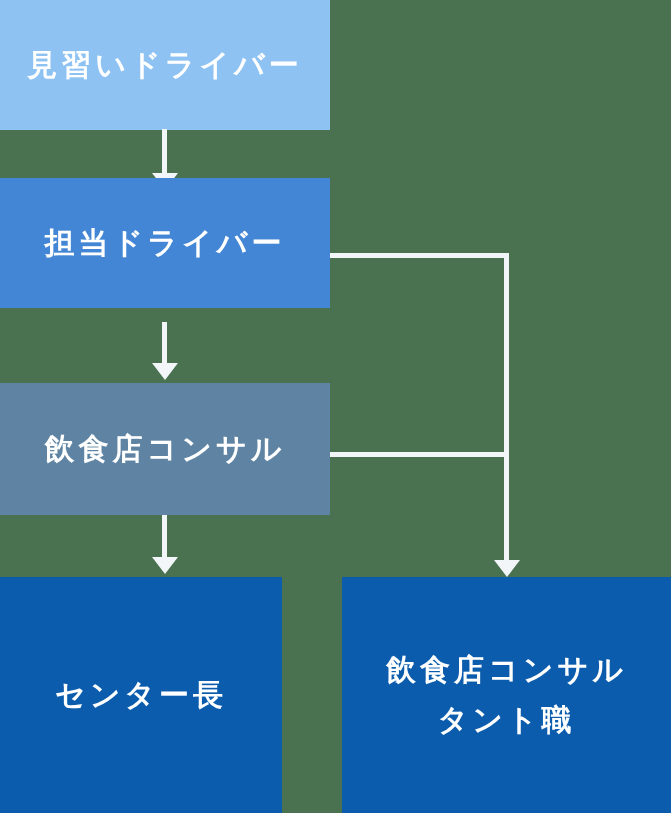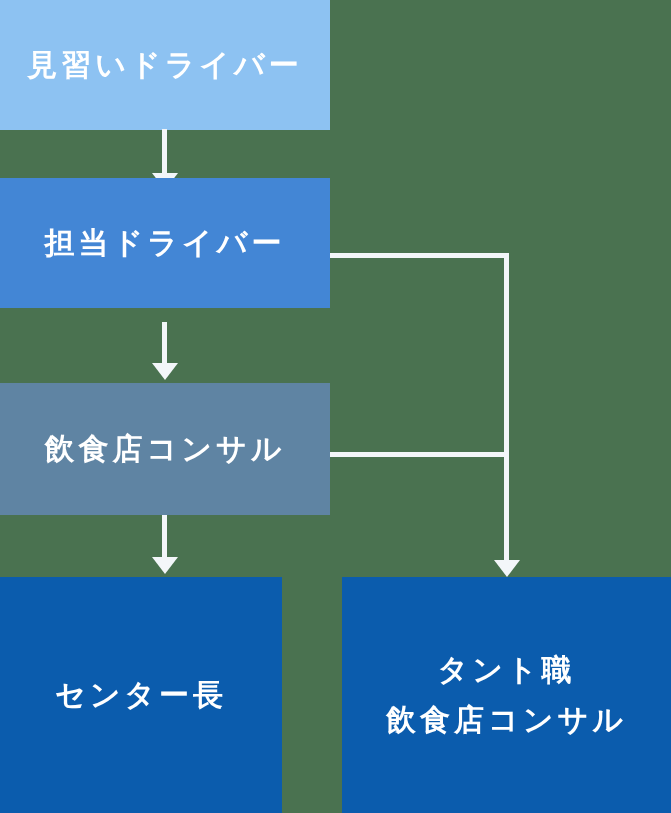--- a/index.html
+++ b/index.html
@@ -88,18 +88,18 @@
   <div class="hline b2-hline"></div>
   <div class="vline b-vline"></div>
   <div class="head b-head"></div>
 
   <div class="box box-4" style="background-color: rgb(11, 92, 173);">
     <span class="label">センター長</span>
   </div>
 
   <div class="box box-5" style="background-color: rgb(11, 92, 173);">
     <span class="label">
+      <span style="display: block;">飲食店コンサル</span>
       <span style="display: block;">タント職</span>
-      <span style="display: block;">飲食店コンサル</span>
     </span>
   </div>
 
 </div>
 
 </body></html>

